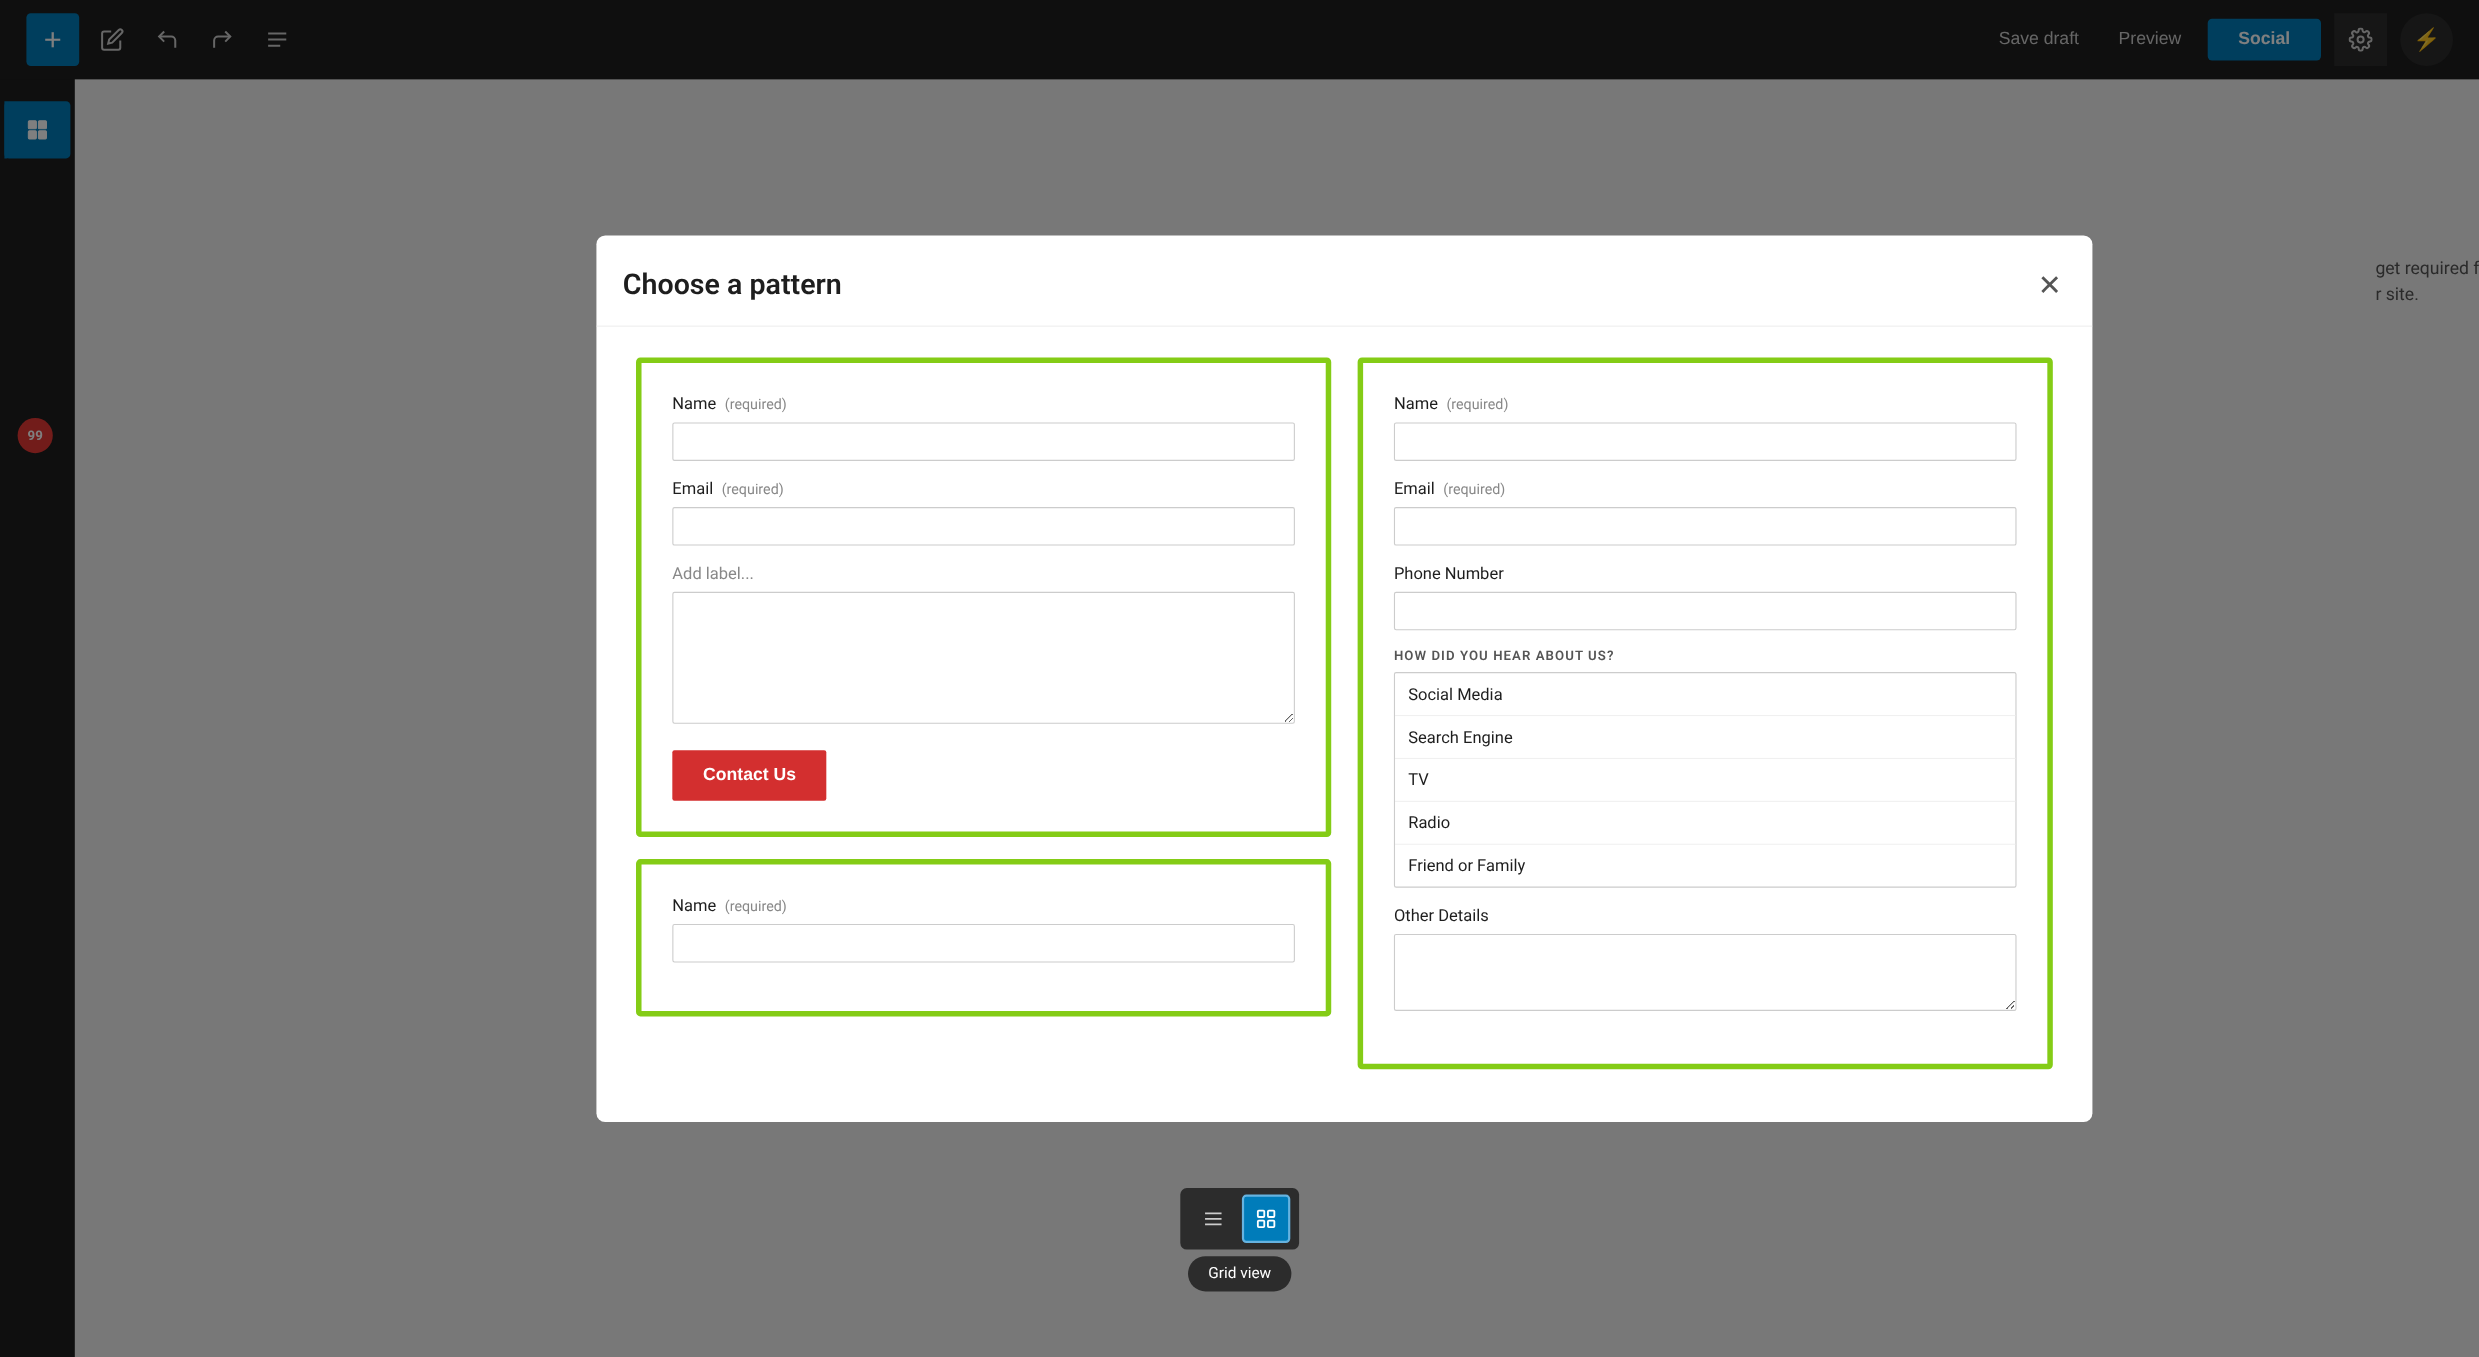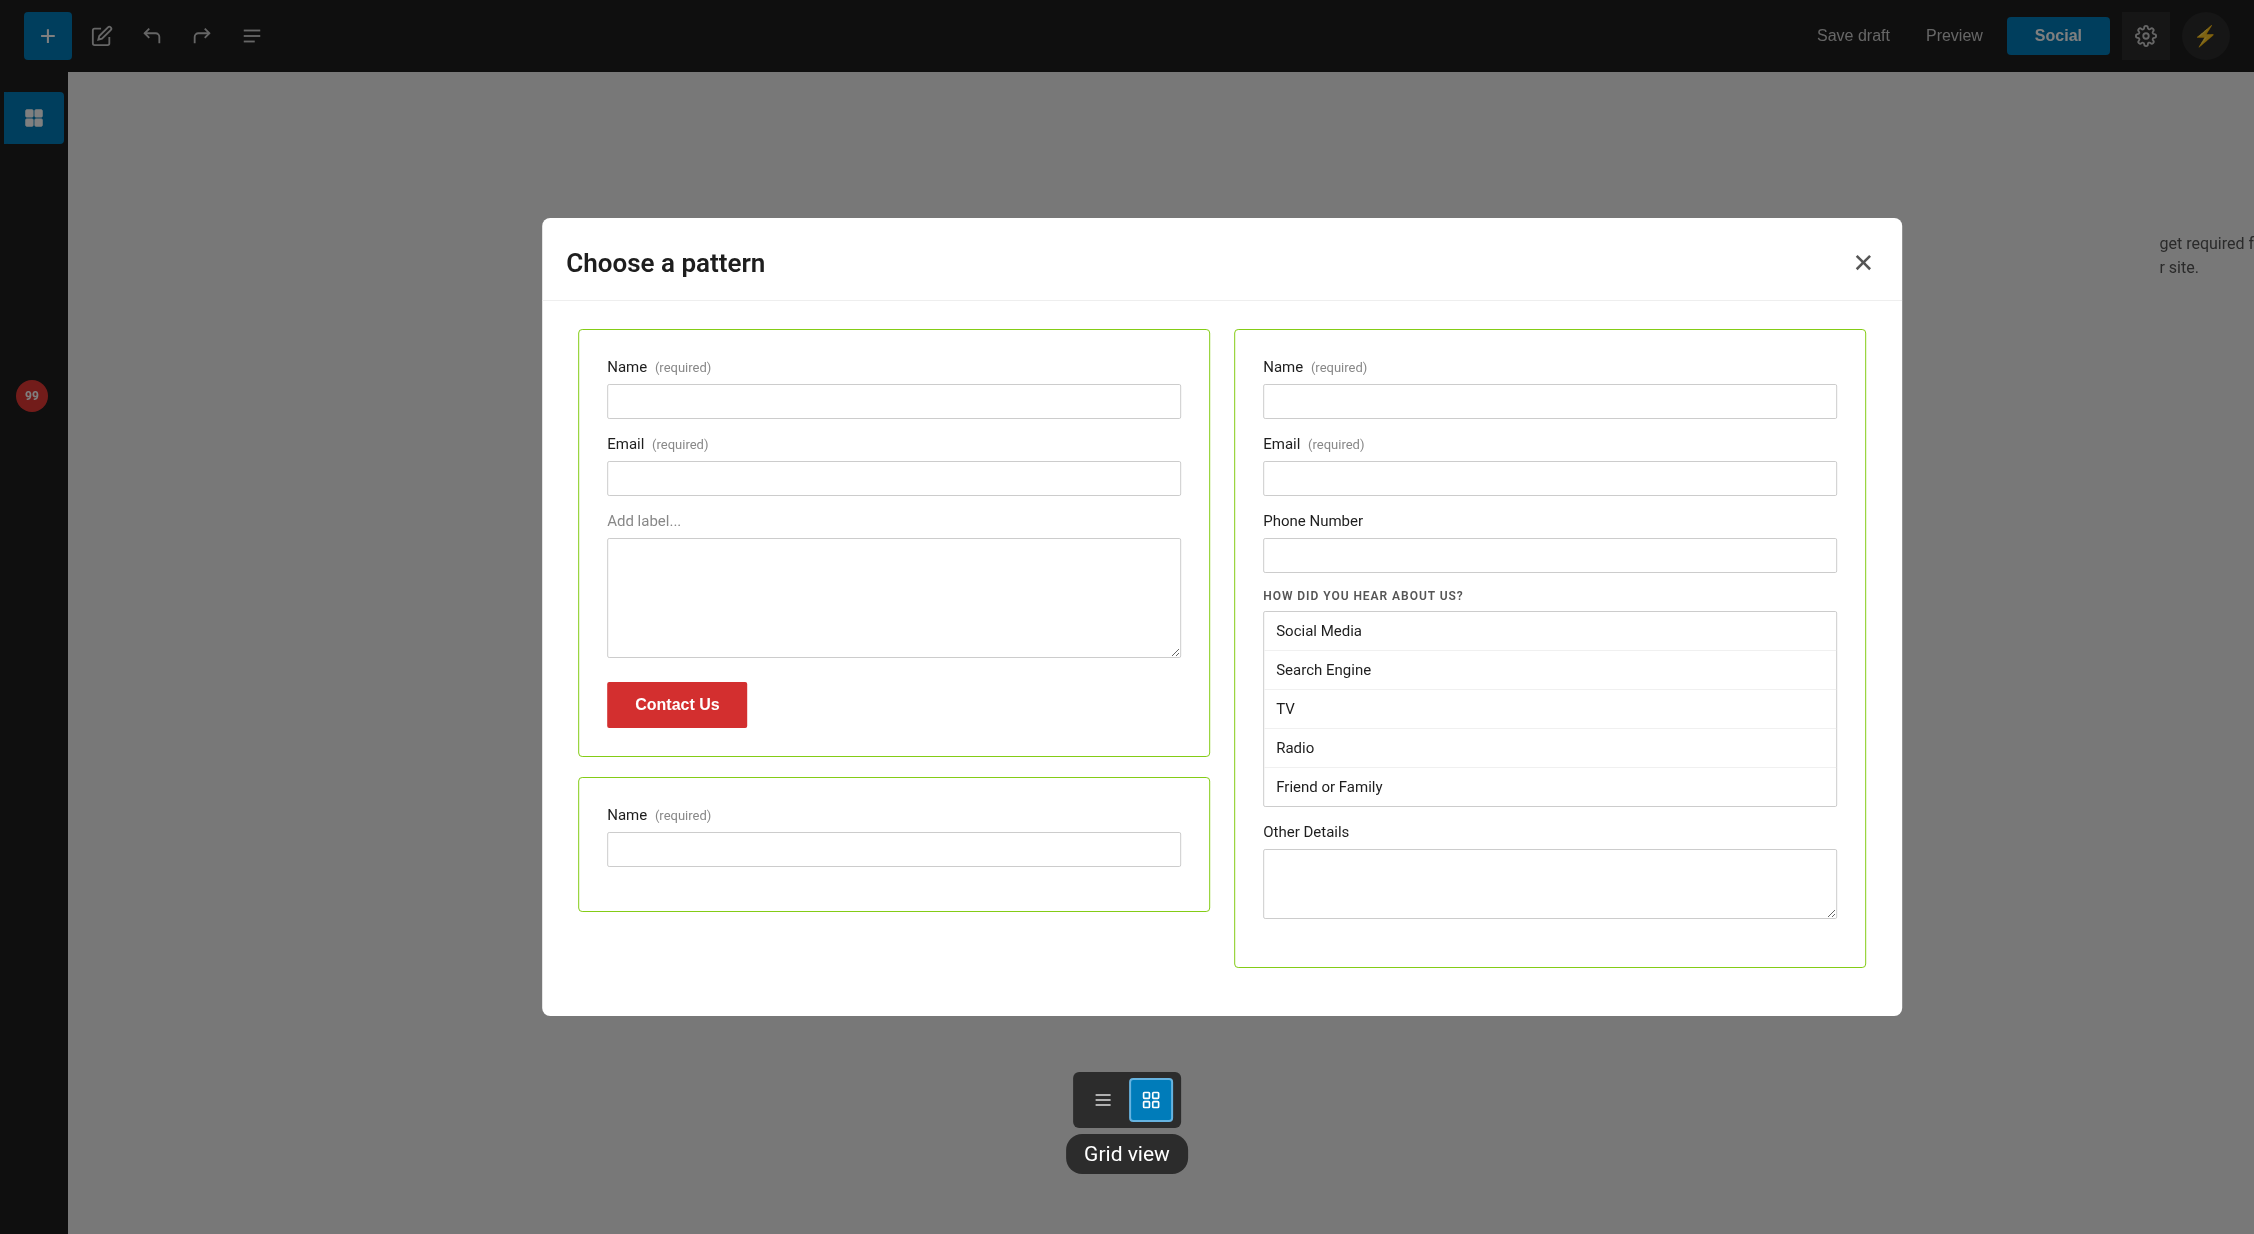--- a/index.html
+++ b/index.html
@@ -232,21 +232,21 @@
     }
     .modal-col {
       flex: 1;
       display: flex;
       flex-direction: column;
       gap: 0;
     }
 
     
     .pattern-card {
-      border: 1px solid #84cc16;
+      border: 5px solid #84cc16;
       border-radius: 4px;
       padding: 28px;
       background: white;
       margin-bottom: 20px;
     }
     .form-group {
       margin-bottom: 16px;
     }
     .form-label {
       font-size: 15px;
@@ -359,21 +359,21 @@
     .view-btn.active {
       background: #007cba;
       border: 2px solid #66b3e0;
       color: white;
     }
     .tooltip-box {
       background: #2c2c2c;
       color: white;
       padding: 8px 18px;
       border-radius: 16px;
-      font-size: 21px;
+      font-size: 14px;
       margin-top: 6px;
       white-space: nowrap;
     }
   </style>
 </head>
 <body>
 
 <div class="toolbar">
   <div class="toolbar-left">
     <button class="btn-add">+</button>

